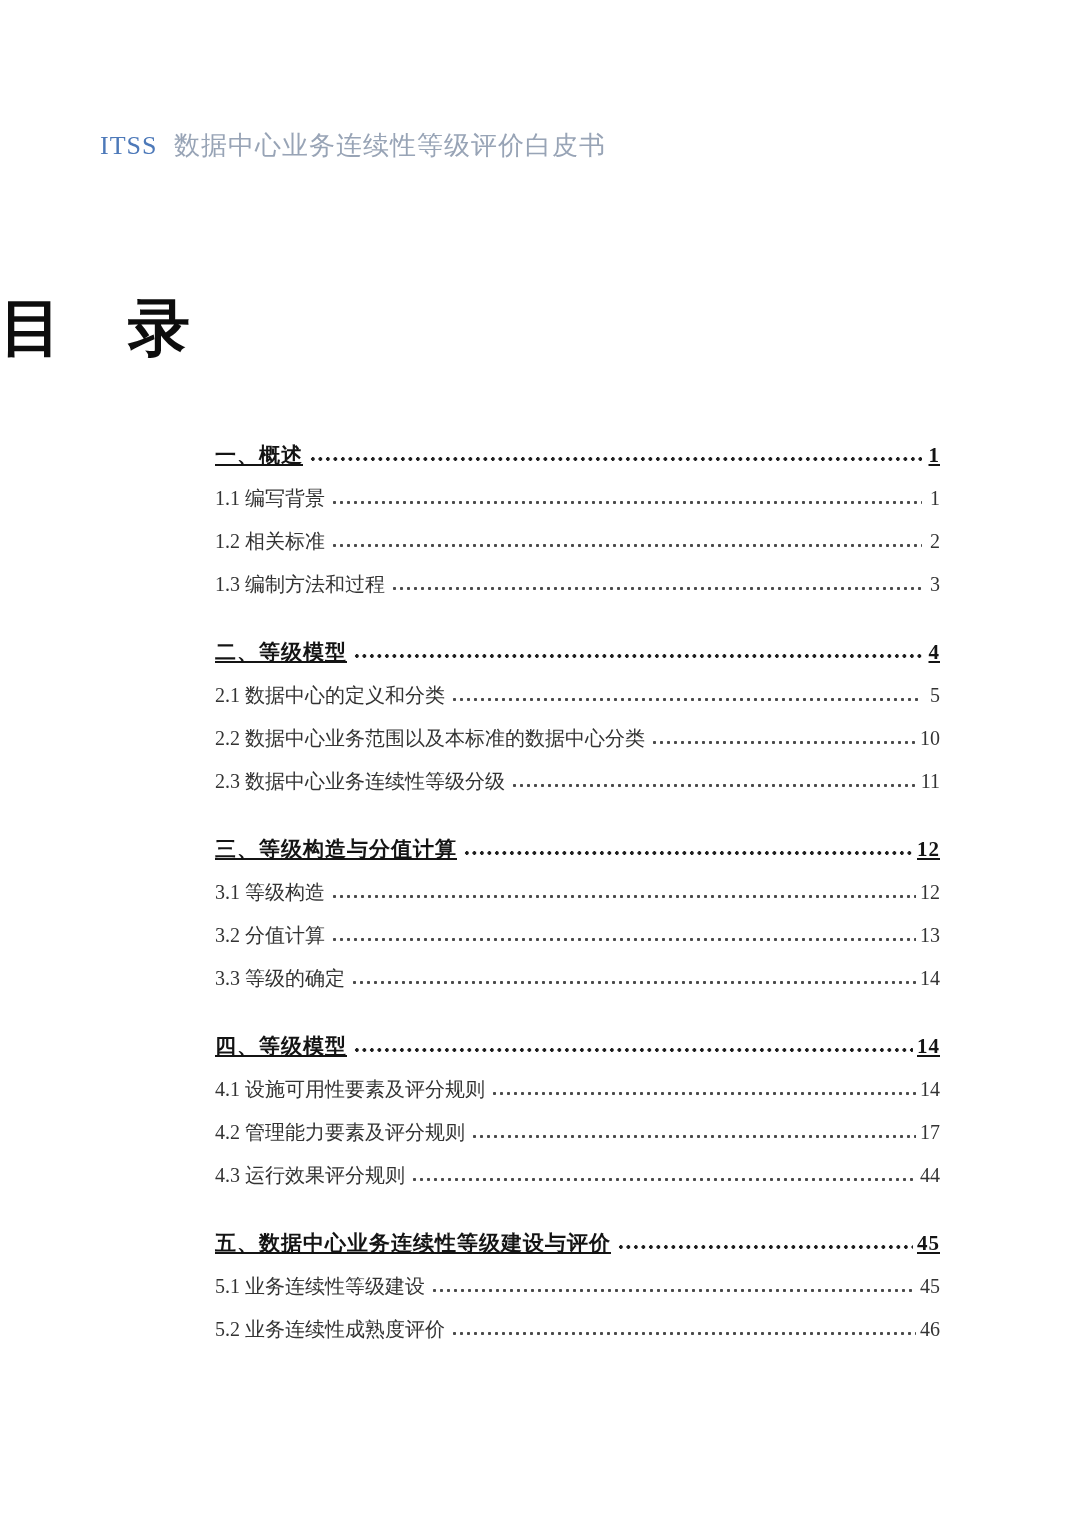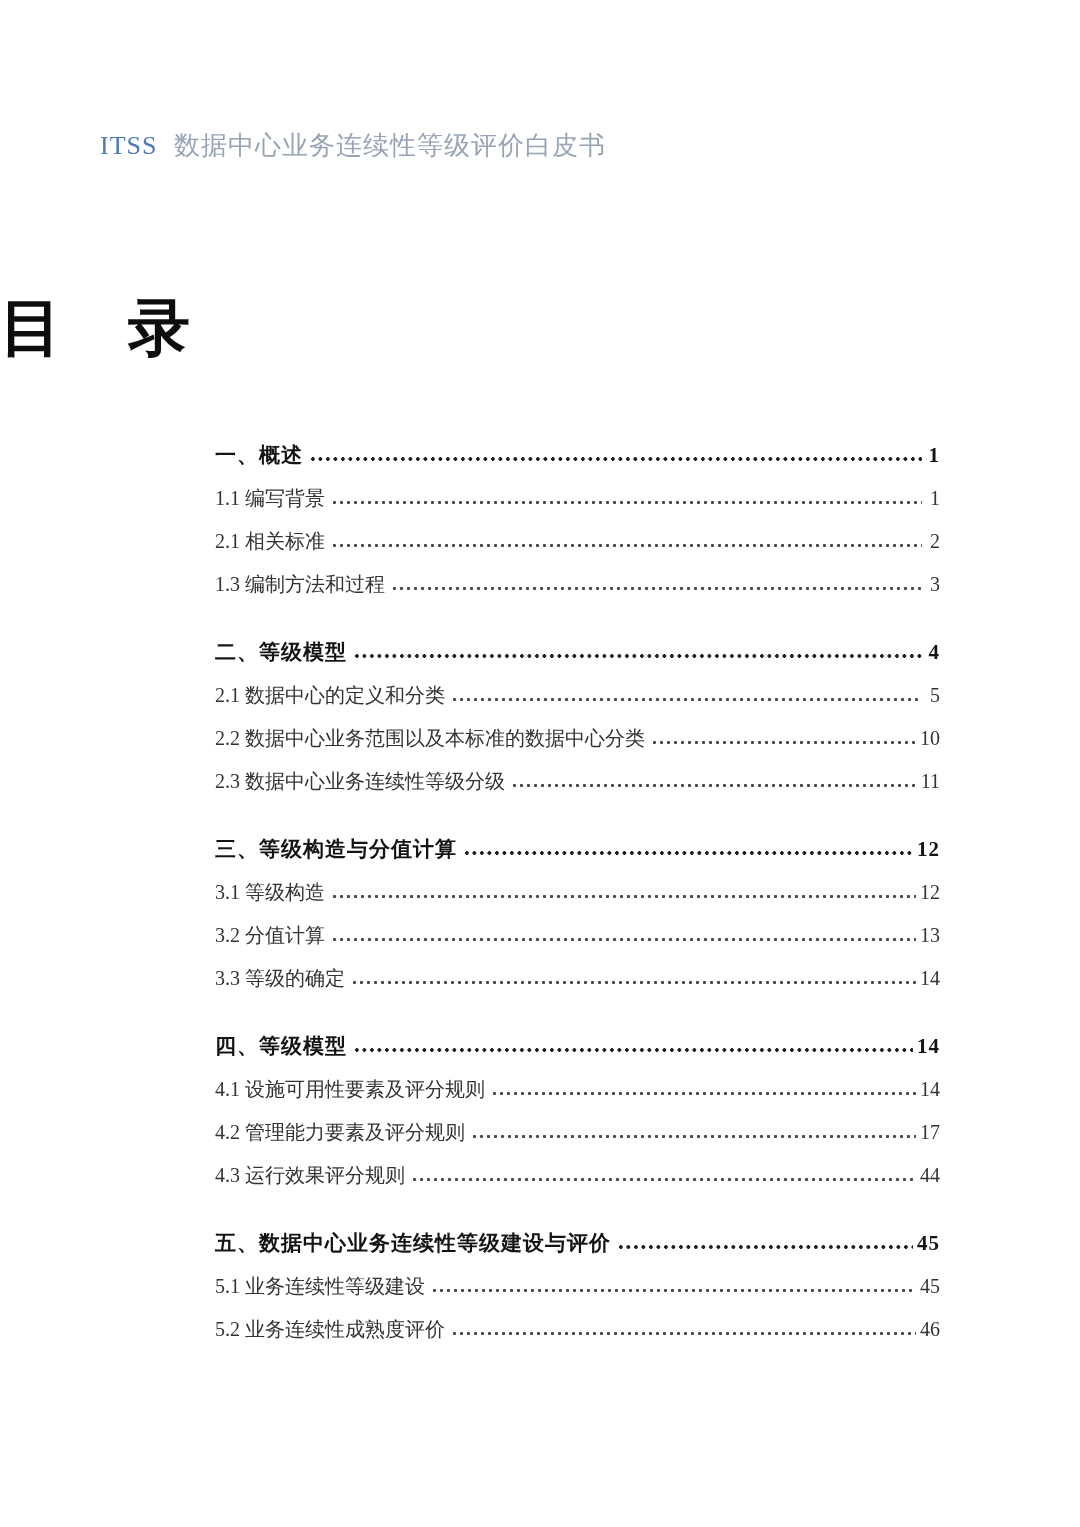--- a/index.html
+++ b/index.html
@@ -69,20 +69,21 @@
   .toc-label {
     white-space: nowrap;
     flex-shrink: 0;
   }
   .toc-row.heading { font-size: 21px; }
   .toc-row.heading .toc-label,
   .toc-row.heading .toc-page {
     font-weight: 700;
     color: var(--heading-text);
     letter-spacing: 1px;
+    text-decoration: underline;
   }
   .toc-leader {
     flex: 1 1 auto;
     height: 5px;
     margin-left: 7px;
     margin-right: 4px;
     background-image: radial-gradient(circle at 2.5px 2.5px, var(--dot) 1.35px, transparent 1.7px);
     background-size: 7px 5px;
     background-repeat: repeat-x;
     background-position: left bottom;
@@ -116,21 +117,21 @@
           <span class="toc-label">一、概述</span>
           <span class="toc-leader"></span>
           <span class="toc-page">1</span>
         </div>
         <div class="toc-row entry">
           <span class="toc-label">1.1 编写背景</span>
           <span class="toc-leader"></span>
           <span class="toc-page">1</span>
         </div>
         <div class="toc-row entry">
-          <span class="toc-label">2.1 相关标准</span>
+          <span class="toc-label">1.2 相关标准</span>
           <span class="toc-leader"></span>
           <span class="toc-page">2</span>
         </div>
         <div class="toc-row entry">
           <span class="toc-label">1.3 编制方法和过程</span>
           <span class="toc-leader"></span>
           <span class="toc-page">3</span>
         </div>
       </div>
       <div class="toc-section">

